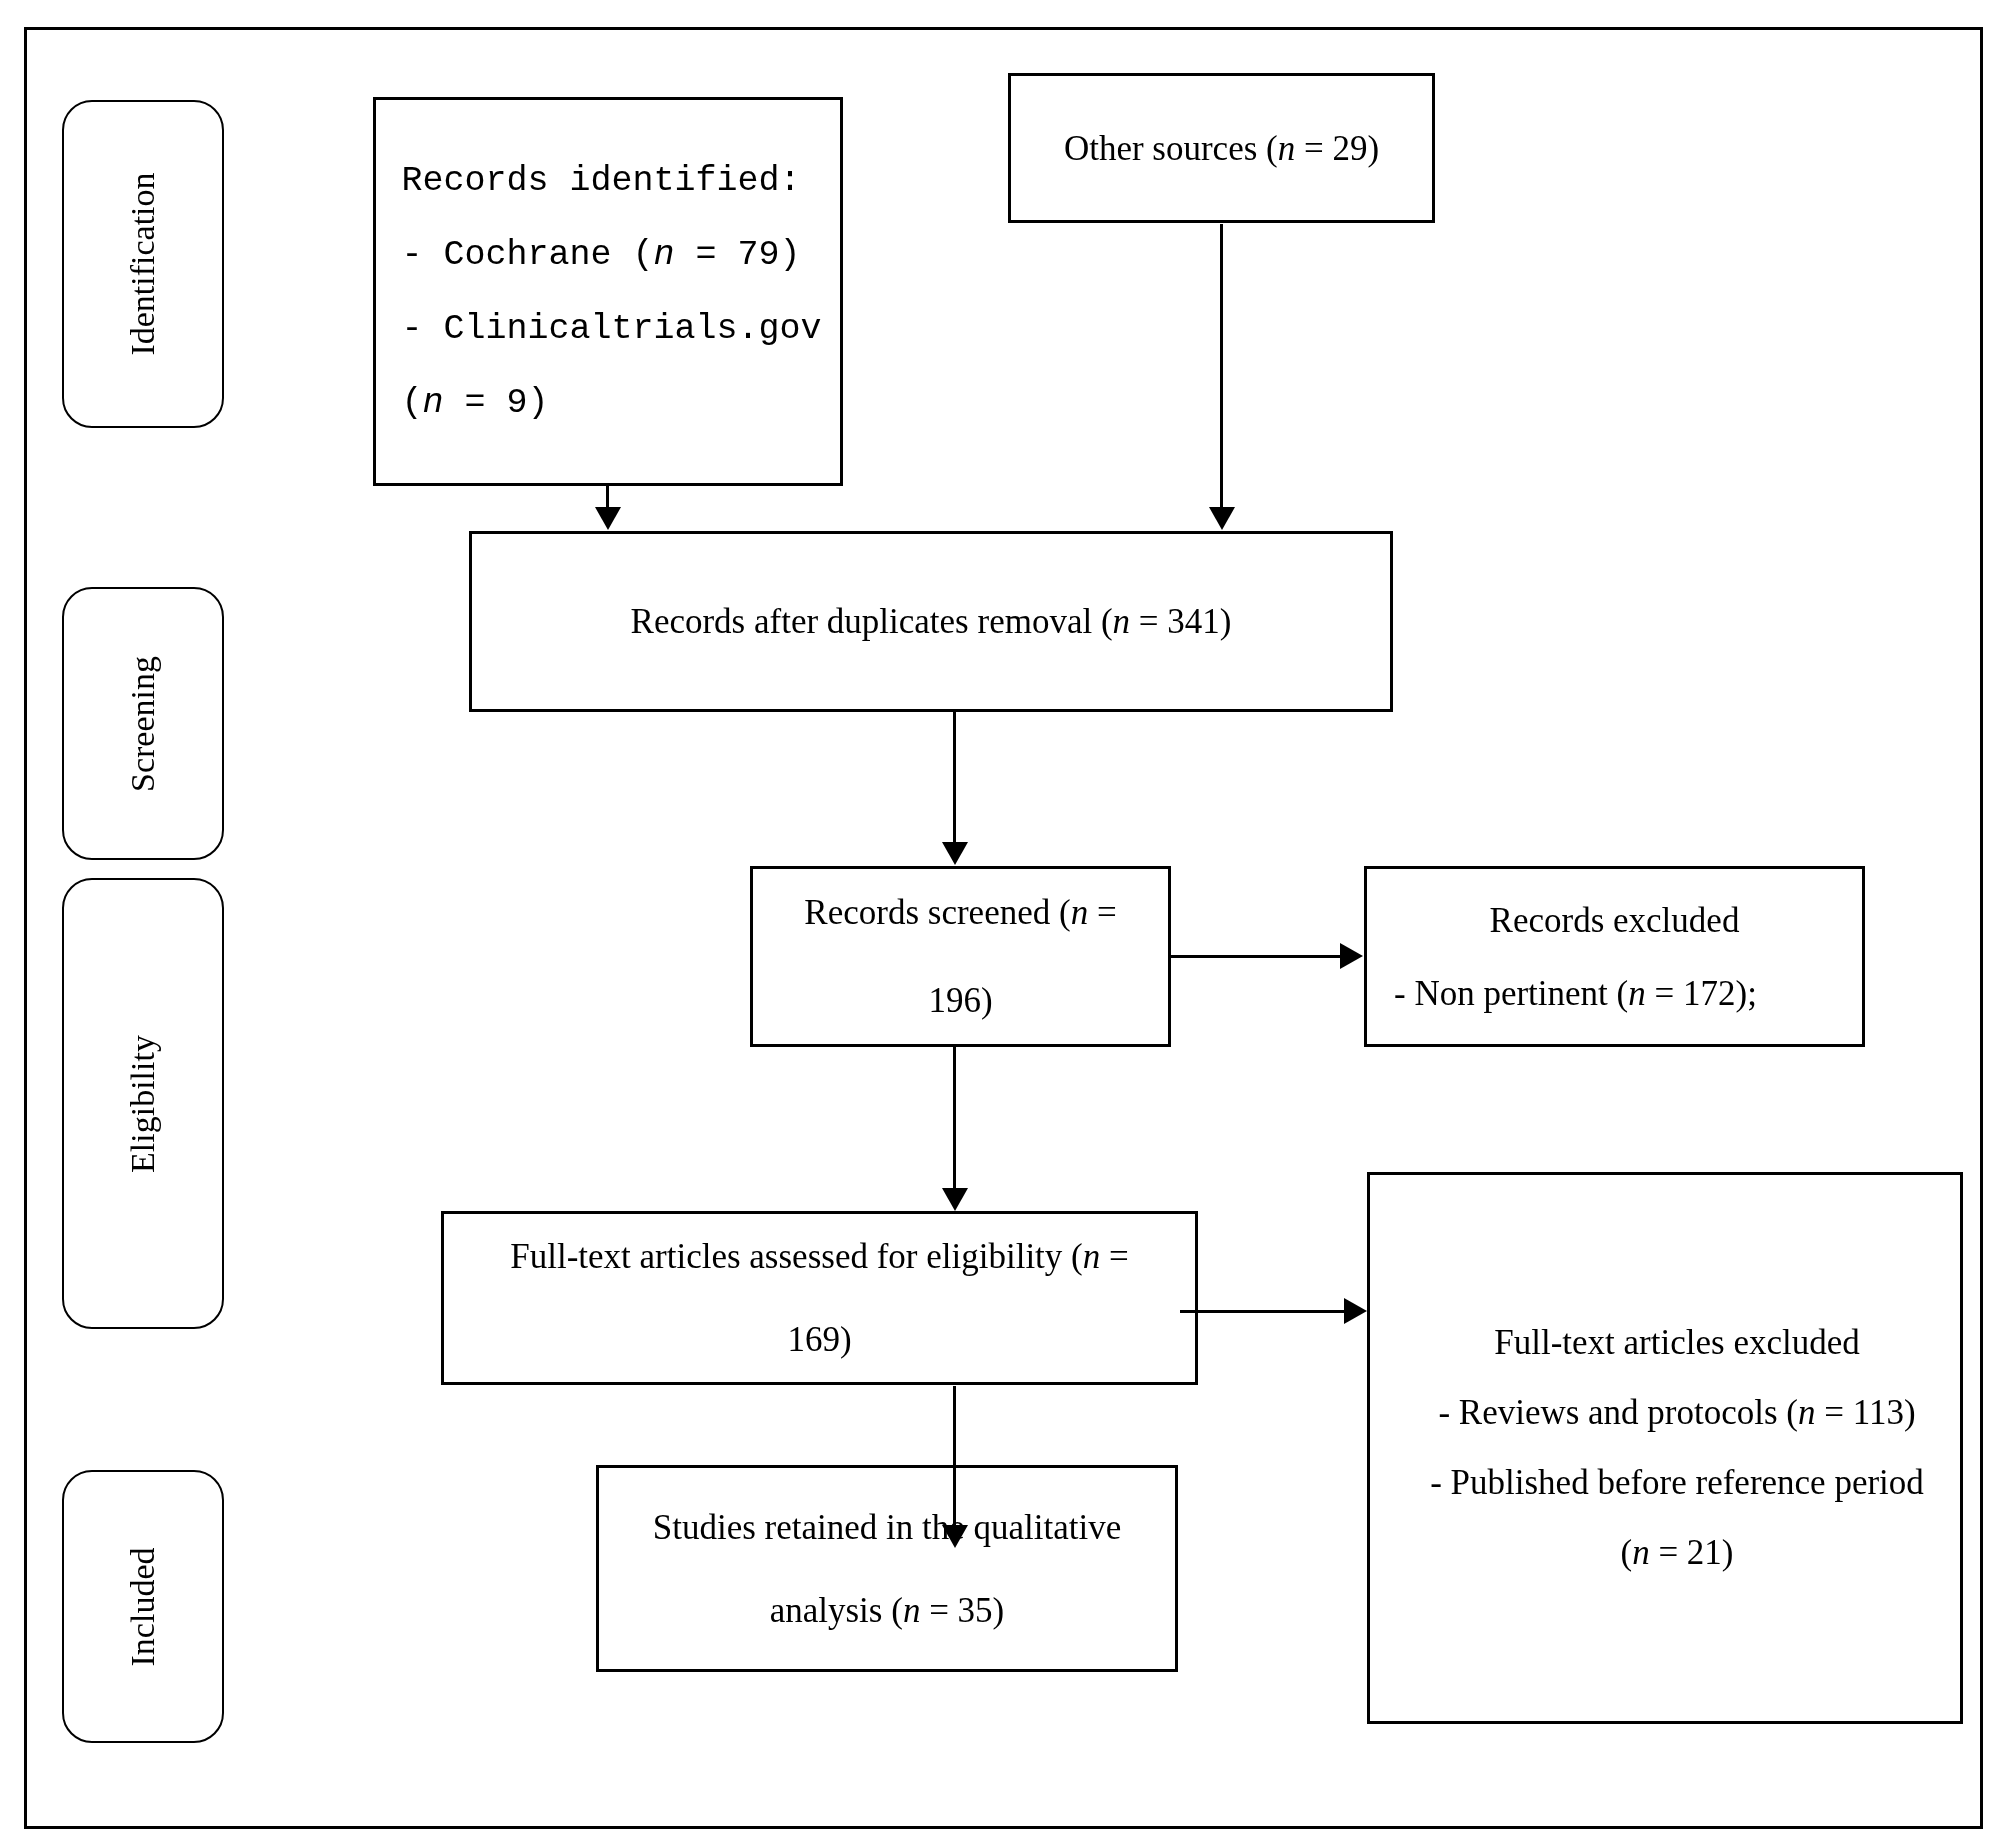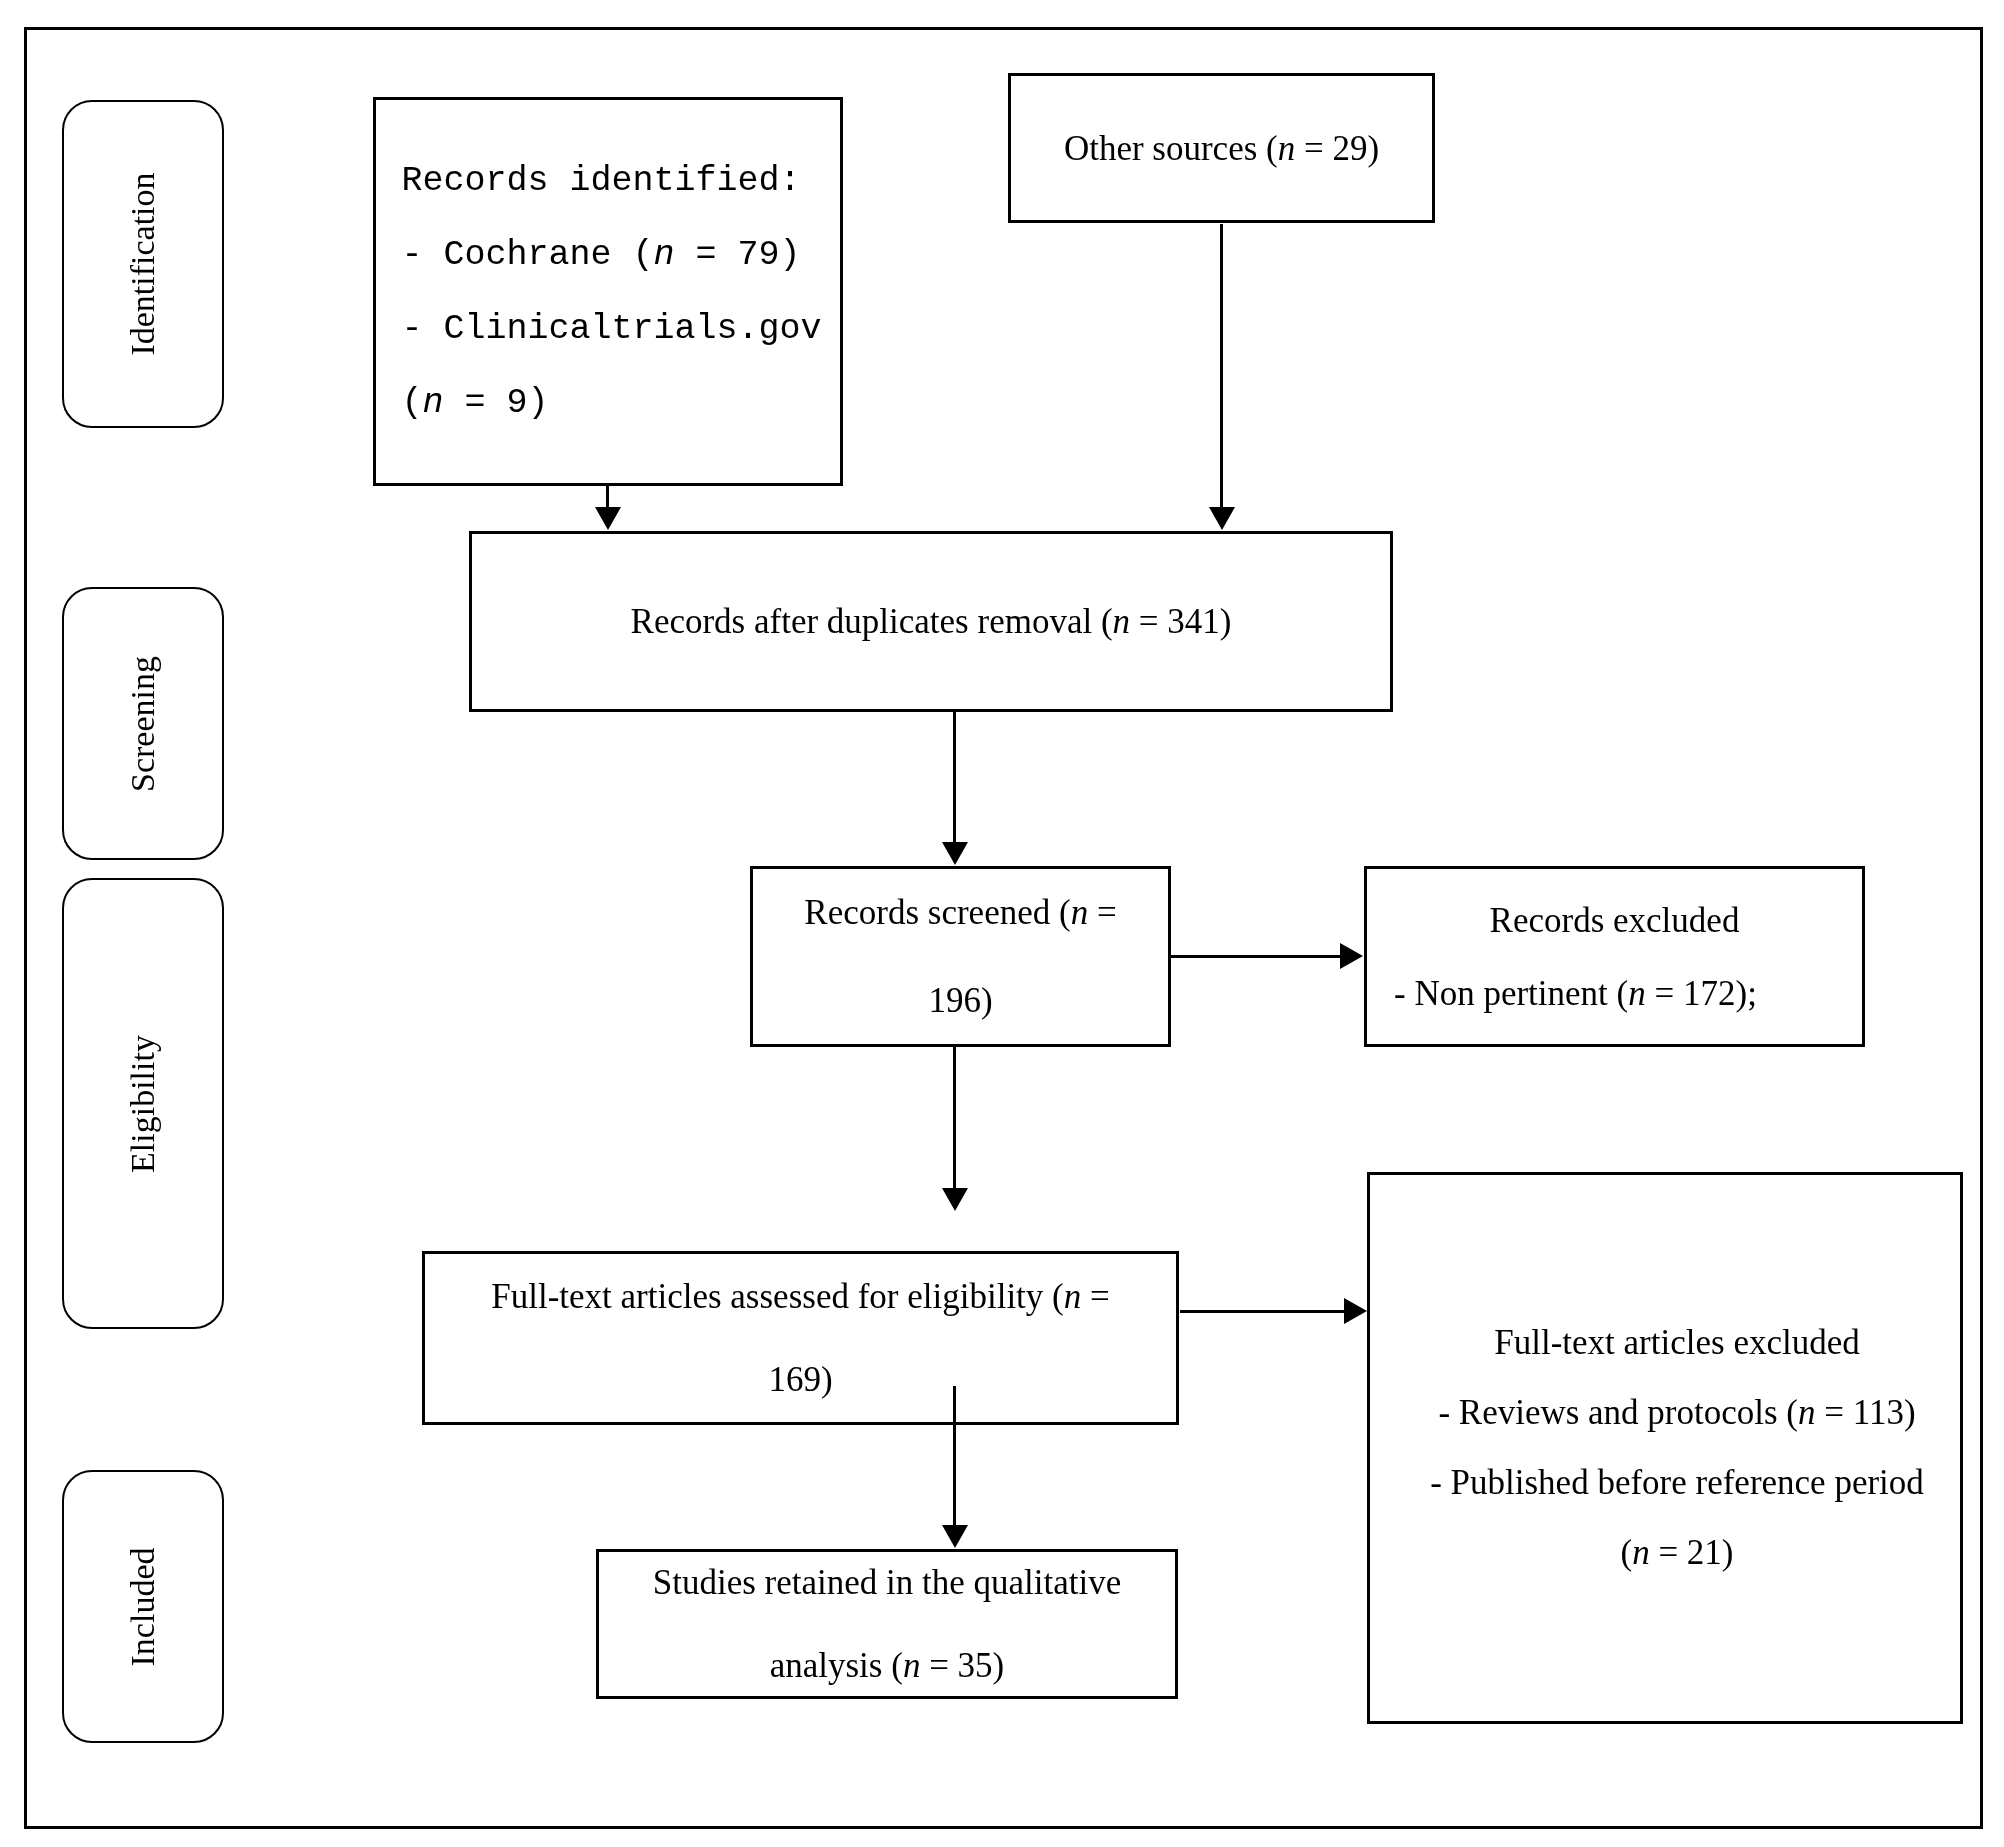--- a/index.html
+++ b/index.html
@@ -71,27 +71,27 @@
   .box-duplicates { left: 469px;  top: 531px; width: 924px; height: 181px; }
   .box-duplicates .line { line-height: 78px; }
 
   .box-screened   { left: 750px; top: 866px; width: 421px;  height: 181px; }
   .box-screened .line { line-height: 88px; }
 
   .box-recexcl    { left: 1364px; top: 866px; width: 501px; height: 181px; }
   .box-recexcl .line { line-height: 73px; }
   .box-recexcl .detail { padding-left: 27px; }
 
-  .box-assessed   { left: 422px;  top: 1211px; width: 757px; height: 174px; margin-top: 40px; }
+  .box-assessed   { left: 441px;  top: 1211px; width: 757px; height: 174px; }
   .box-assessed .line { line-height: 83px; }
 
   .box-ftexcl     { left: 1367px; top: 1172px; width: 596px; height: 552px; }
   .box-ftexcl .line { line-height: 70px; margin-left: 24px; }
 
-  .box-studies    { left: 596px; top: 1549px; width: 582px; height: 150px; }
+  .box-studies    { left: 596px; top: 1465px; width: 582px; height: 207px; }
   .box-studies .line { line-height: 83px; }
 
   
   .shaft-v, .shaft-h { position: absolute; background: #000; }
   .shaft-v { width: 3.4px; }
   .shaft-h { height: 3.4px; }
   .head-down {
     position: absolute;
     width: 0; height: 0;
     border-left: 13px solid transparent;

